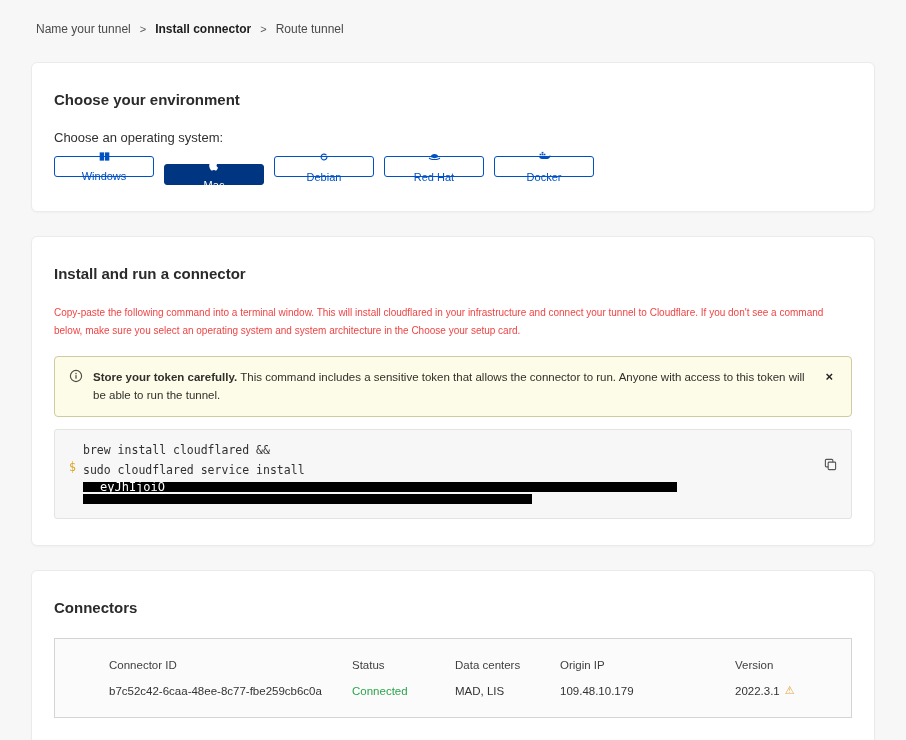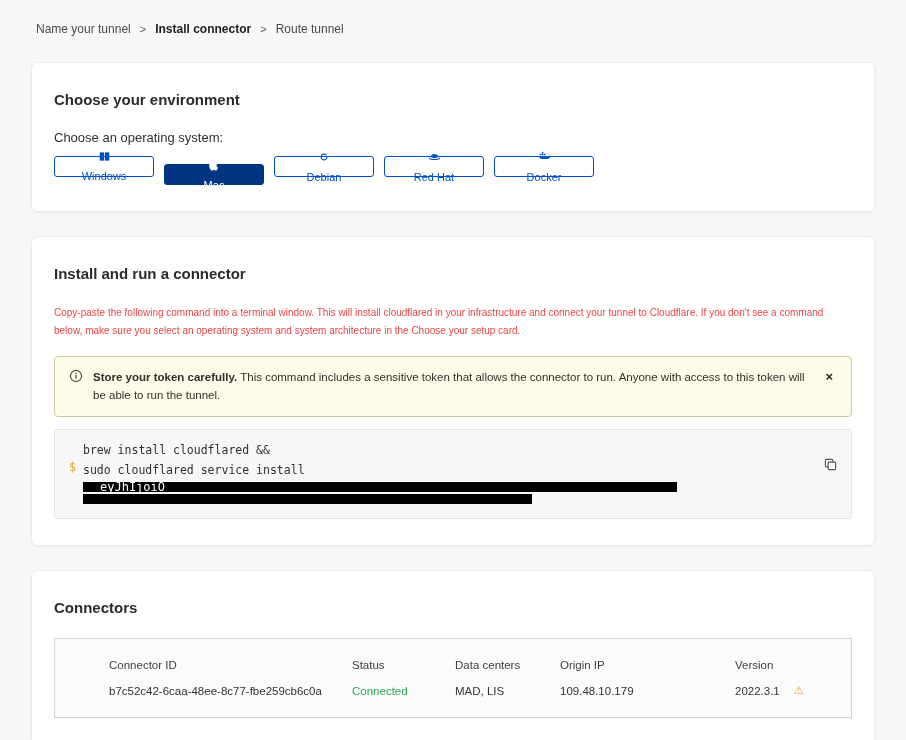--- a/index.html
+++ b/index.html
@@ -88,21 +88,21 @@
   }
   .t-row {
     display: grid;
     grid-template-columns: 243px 103px 105px 175px 1fr;
     padding-left: 54px; padding-right: 16px;
     font-size: 11.5px;
   }
   .t-head { font-weight: normal; color: #3f3f3f; padding-top: 20px; padding-bottom: 6px; }
   .t-data { color: #333; padding-top: 8px; padding-bottom: 20px; }
   .status-connected { color: #2da44e; }
-  .version-cell { display: flex; align-items: center; gap: 14px; }
+  .version-cell { display: flex; align-items: center; gap: 5px; }
   .warn-glyph { color: #e8a33d; font-size: 11px; line-height: 1; }
 </style>
 </head>
 <body>
 
 <div class="page">
 
   <div class="breadcrumb">
     <span class="crumb">Name your tunnel</span>
     <span class="crumb-sep">&gt;</span>

